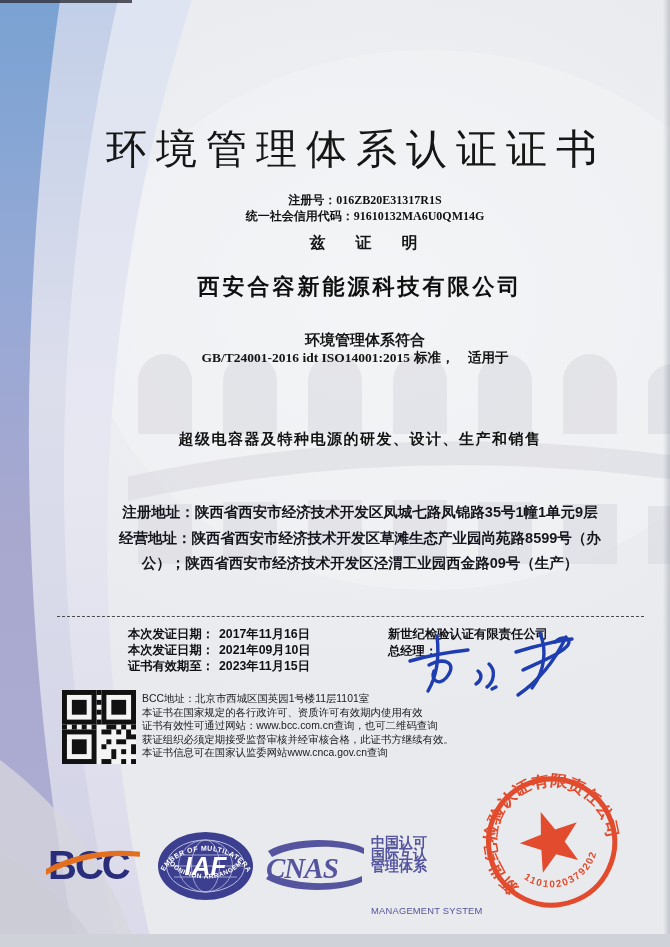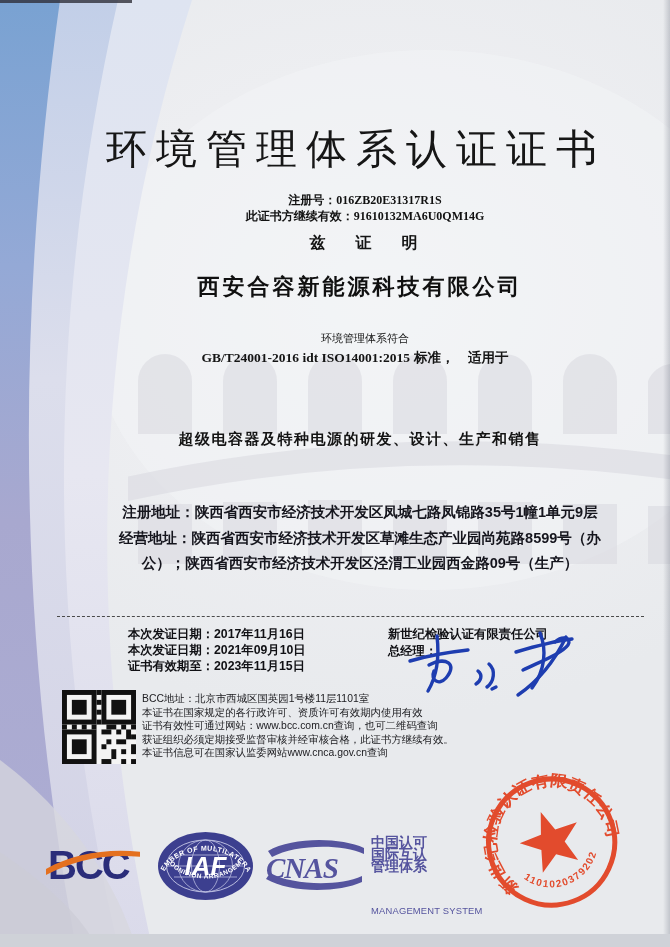--- a/index.html
+++ b/index.html
@@ -33,21 +33,21 @@
   .certify{
     position:absolute; left:80px; right:10px; top:233px; text-align:center;
     font-family:"Liberation Serif", serif; font-size:16px; font-weight:700; letter-spacing:13px; color:#141414;
   }
   .company{
     position:absolute; left:60px; right:10px; top:272px; text-align:center;
     font-family:"Liberation Serif", serif; font-size:22px; font-weight:600; letter-spacing:3px; color:#101010;
   }
   .conform{
     position:absolute; left:70px; right:10px; top:331px; text-align:center;
-    font-size:11px; font-weight:400; color:#151515;
+    font-size:15px; font-weight:700; color:#151515;
   }
   .standard{
     position:absolute; left:40px; right:0; top:349px; text-align:center; font-size:13.5px; color:#151515;
   }
   .standard .code{font-family:"Liberation Serif", serif; font-weight:600;}
   .standard .suffix{font-weight:700;}
   .scope{
     position:absolute; left:60px; right:10px; top:430px; text-align:center;
     font-size:15px; font-weight:600; letter-spacing:1.5px; color:#141414;
   }
@@ -55,21 +55,21 @@
     position:absolute; left:58px; right:8px; top:500px; text-align:center;
     font-size:14.5px; font-weight:700; line-height:25.5px; color:#15151d;
   }
   .dash-sep{
     position:absolute; left:57px; right:26px; top:616px; height:0;
     border-top:1.6px dashed #4a4a4a;
   }
   .dates{position:absolute; left:92px; top:626px; width:285px;}
   .date-row{display:flex; font-size:12.3px; font-weight:700; line-height:16px; color:#101014;}
   .date-row .dlabel{width:122px; text-align:right;}
-  .date-row .dvalue{}
+  .date-row .dvalue{margin-left:5px;}
   .issuer{position:absolute; left:388px; top:626px; font-size:12.3px; font-weight:700; color:#101014; line-height:17px;}
   .signature{position:absolute; left:404px; top:629px; width:178px; height:74px;}
 
   .qr{position:absolute; left:62px; top:690px; width:74px; height:74px;}
   .fine-print{
     position:absolute; left:142px; top:692px; width:330px;
     font-size:10.4px; line-height:13.6px; color:#202024; font-weight:500;
   }
 
   
@@ -137,21 +137,21 @@
 
   <div class="top-edge"></div>
   <div class="right-shadow"></div>
 
   <h1 class="title">环境管理体系认证证书</h1>
 
   <div class="reg-line l1">
     <span>注册号：</span><span>016ZB20E31317R1S</span>
   </div>
   <div class="reg-line l2">
-    <span>此证书方继续有效：</span><span>91610132MA6U0QM14G</span>
+    <span>统一社会信用代码：</span><span>91610132MA6U0QM14G</span>
   </div>
 
   <div class="certify">兹 证 明</div>
   <div class="company">西安合容新能源科技有限公司</div>
   <div class="conform">环境管理体系符合</div>
 
   <div class="standard">
     <span class="code">GB/T24001-2016 idt ISO14001:2015</span>
     <span class="suffix">标准，　适用于</span>
   </div>

